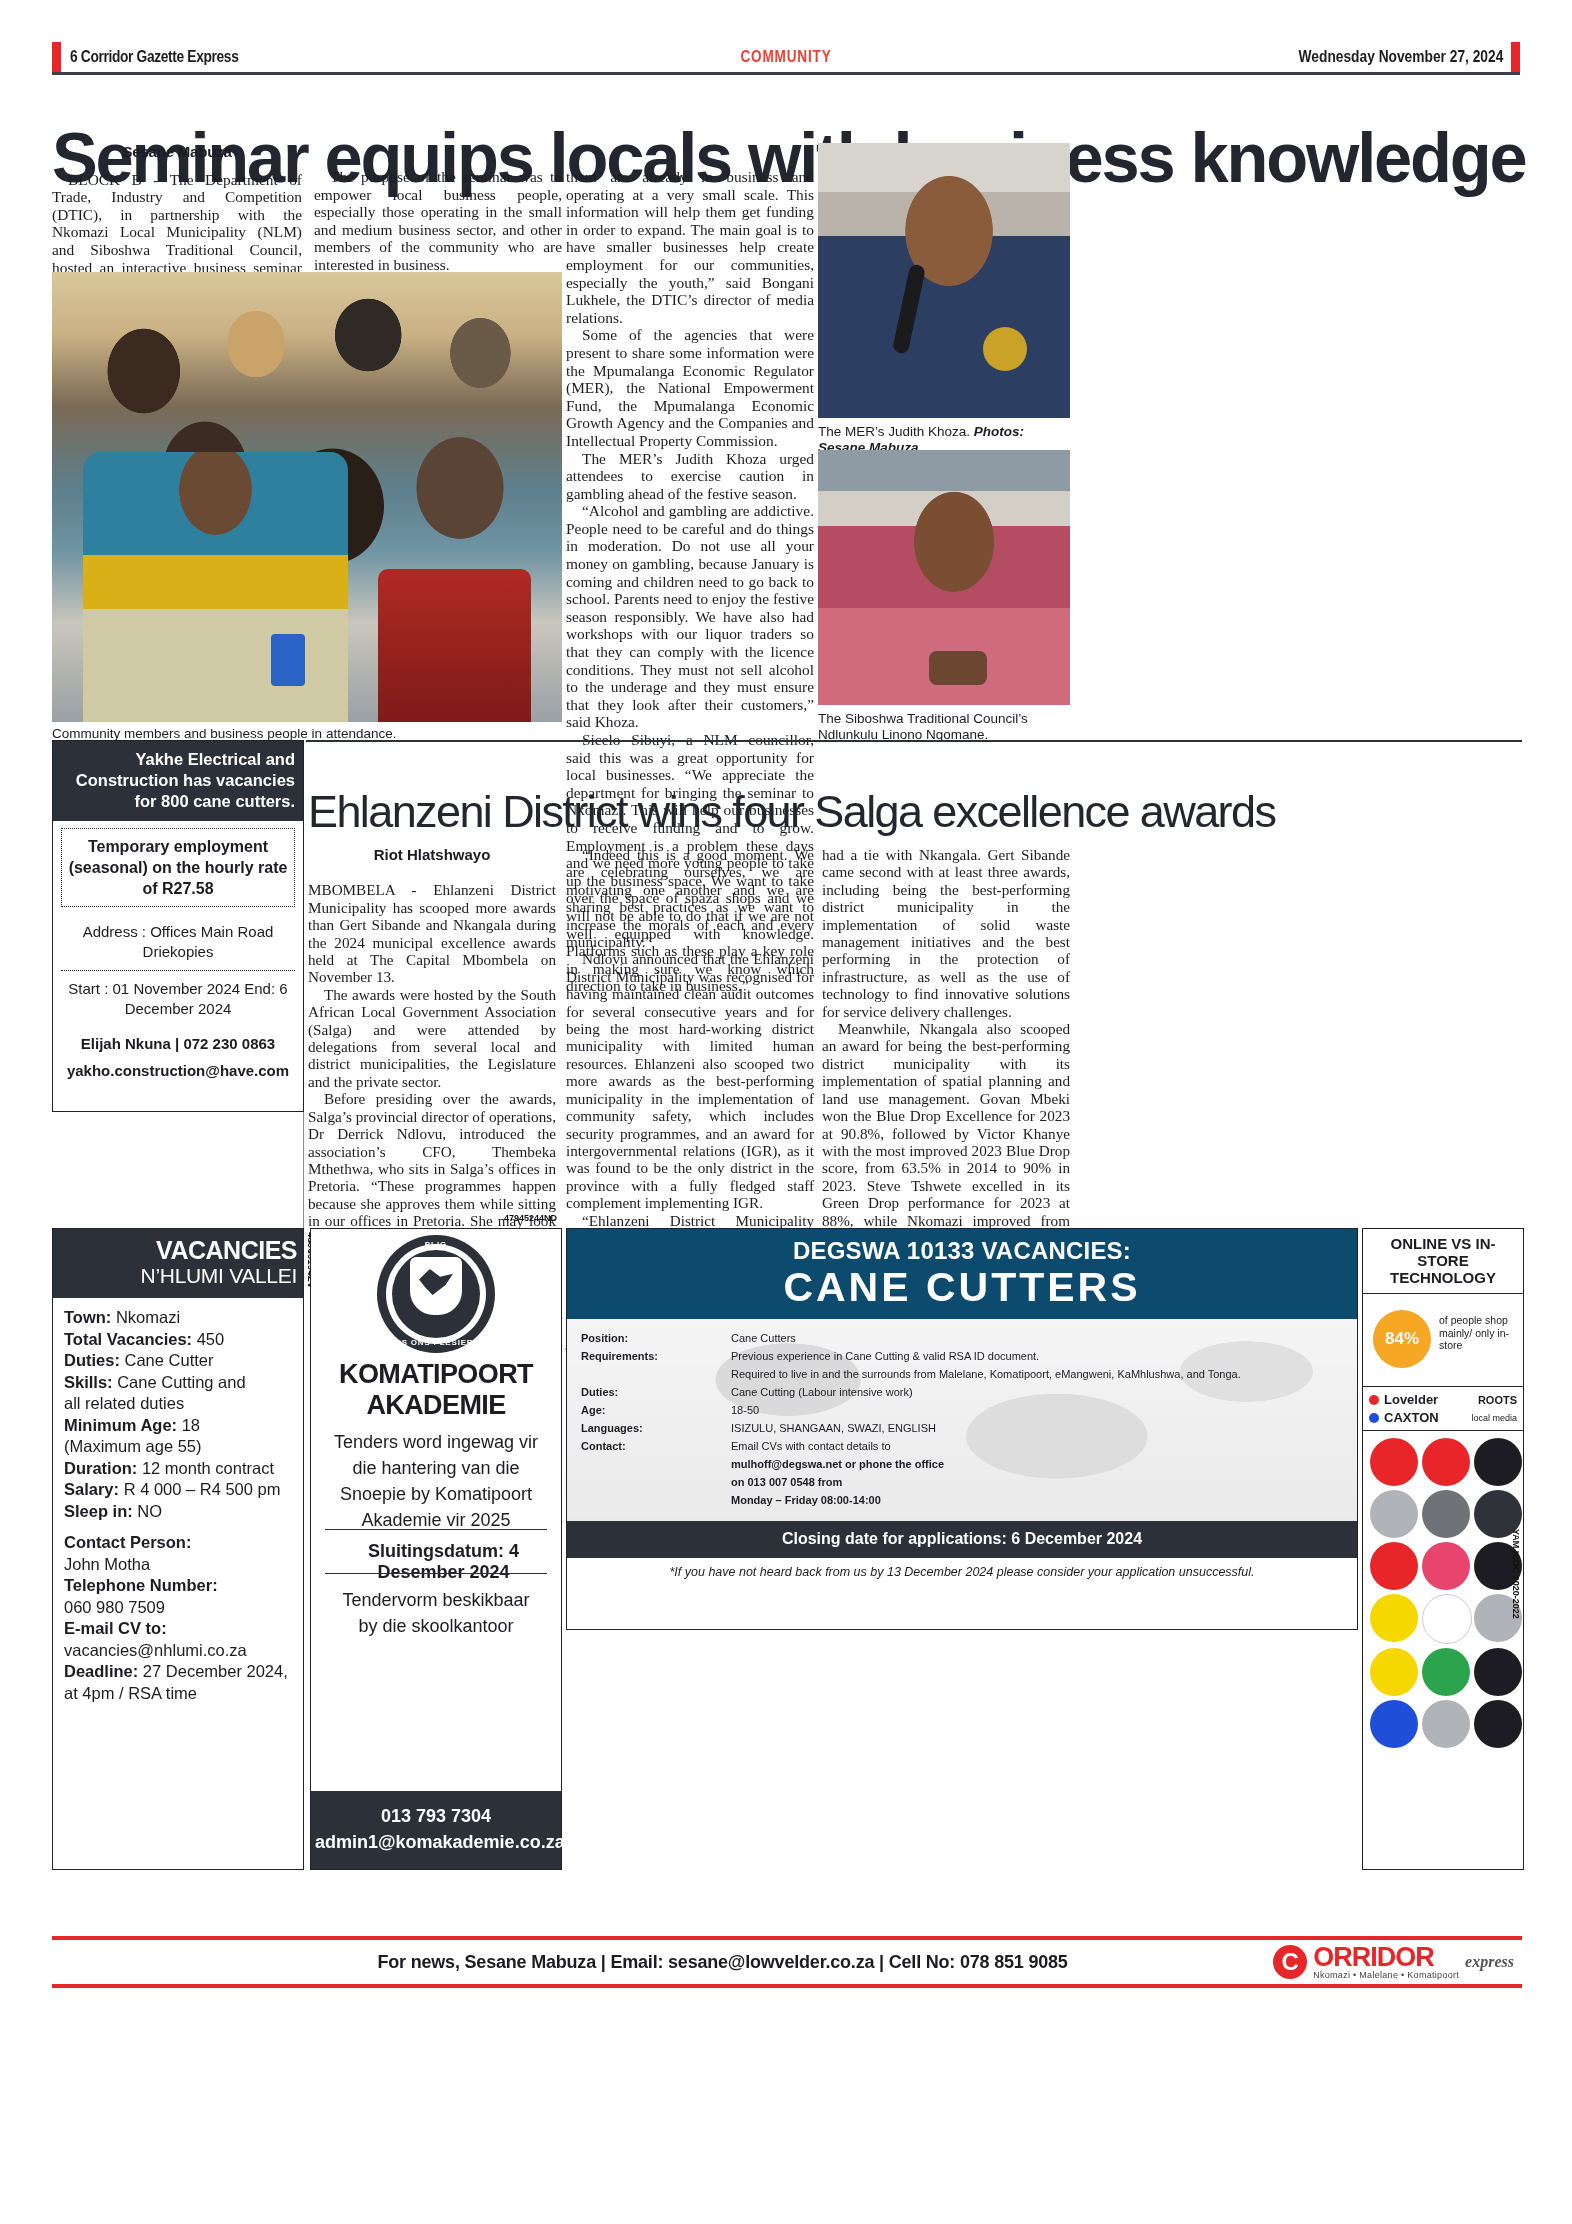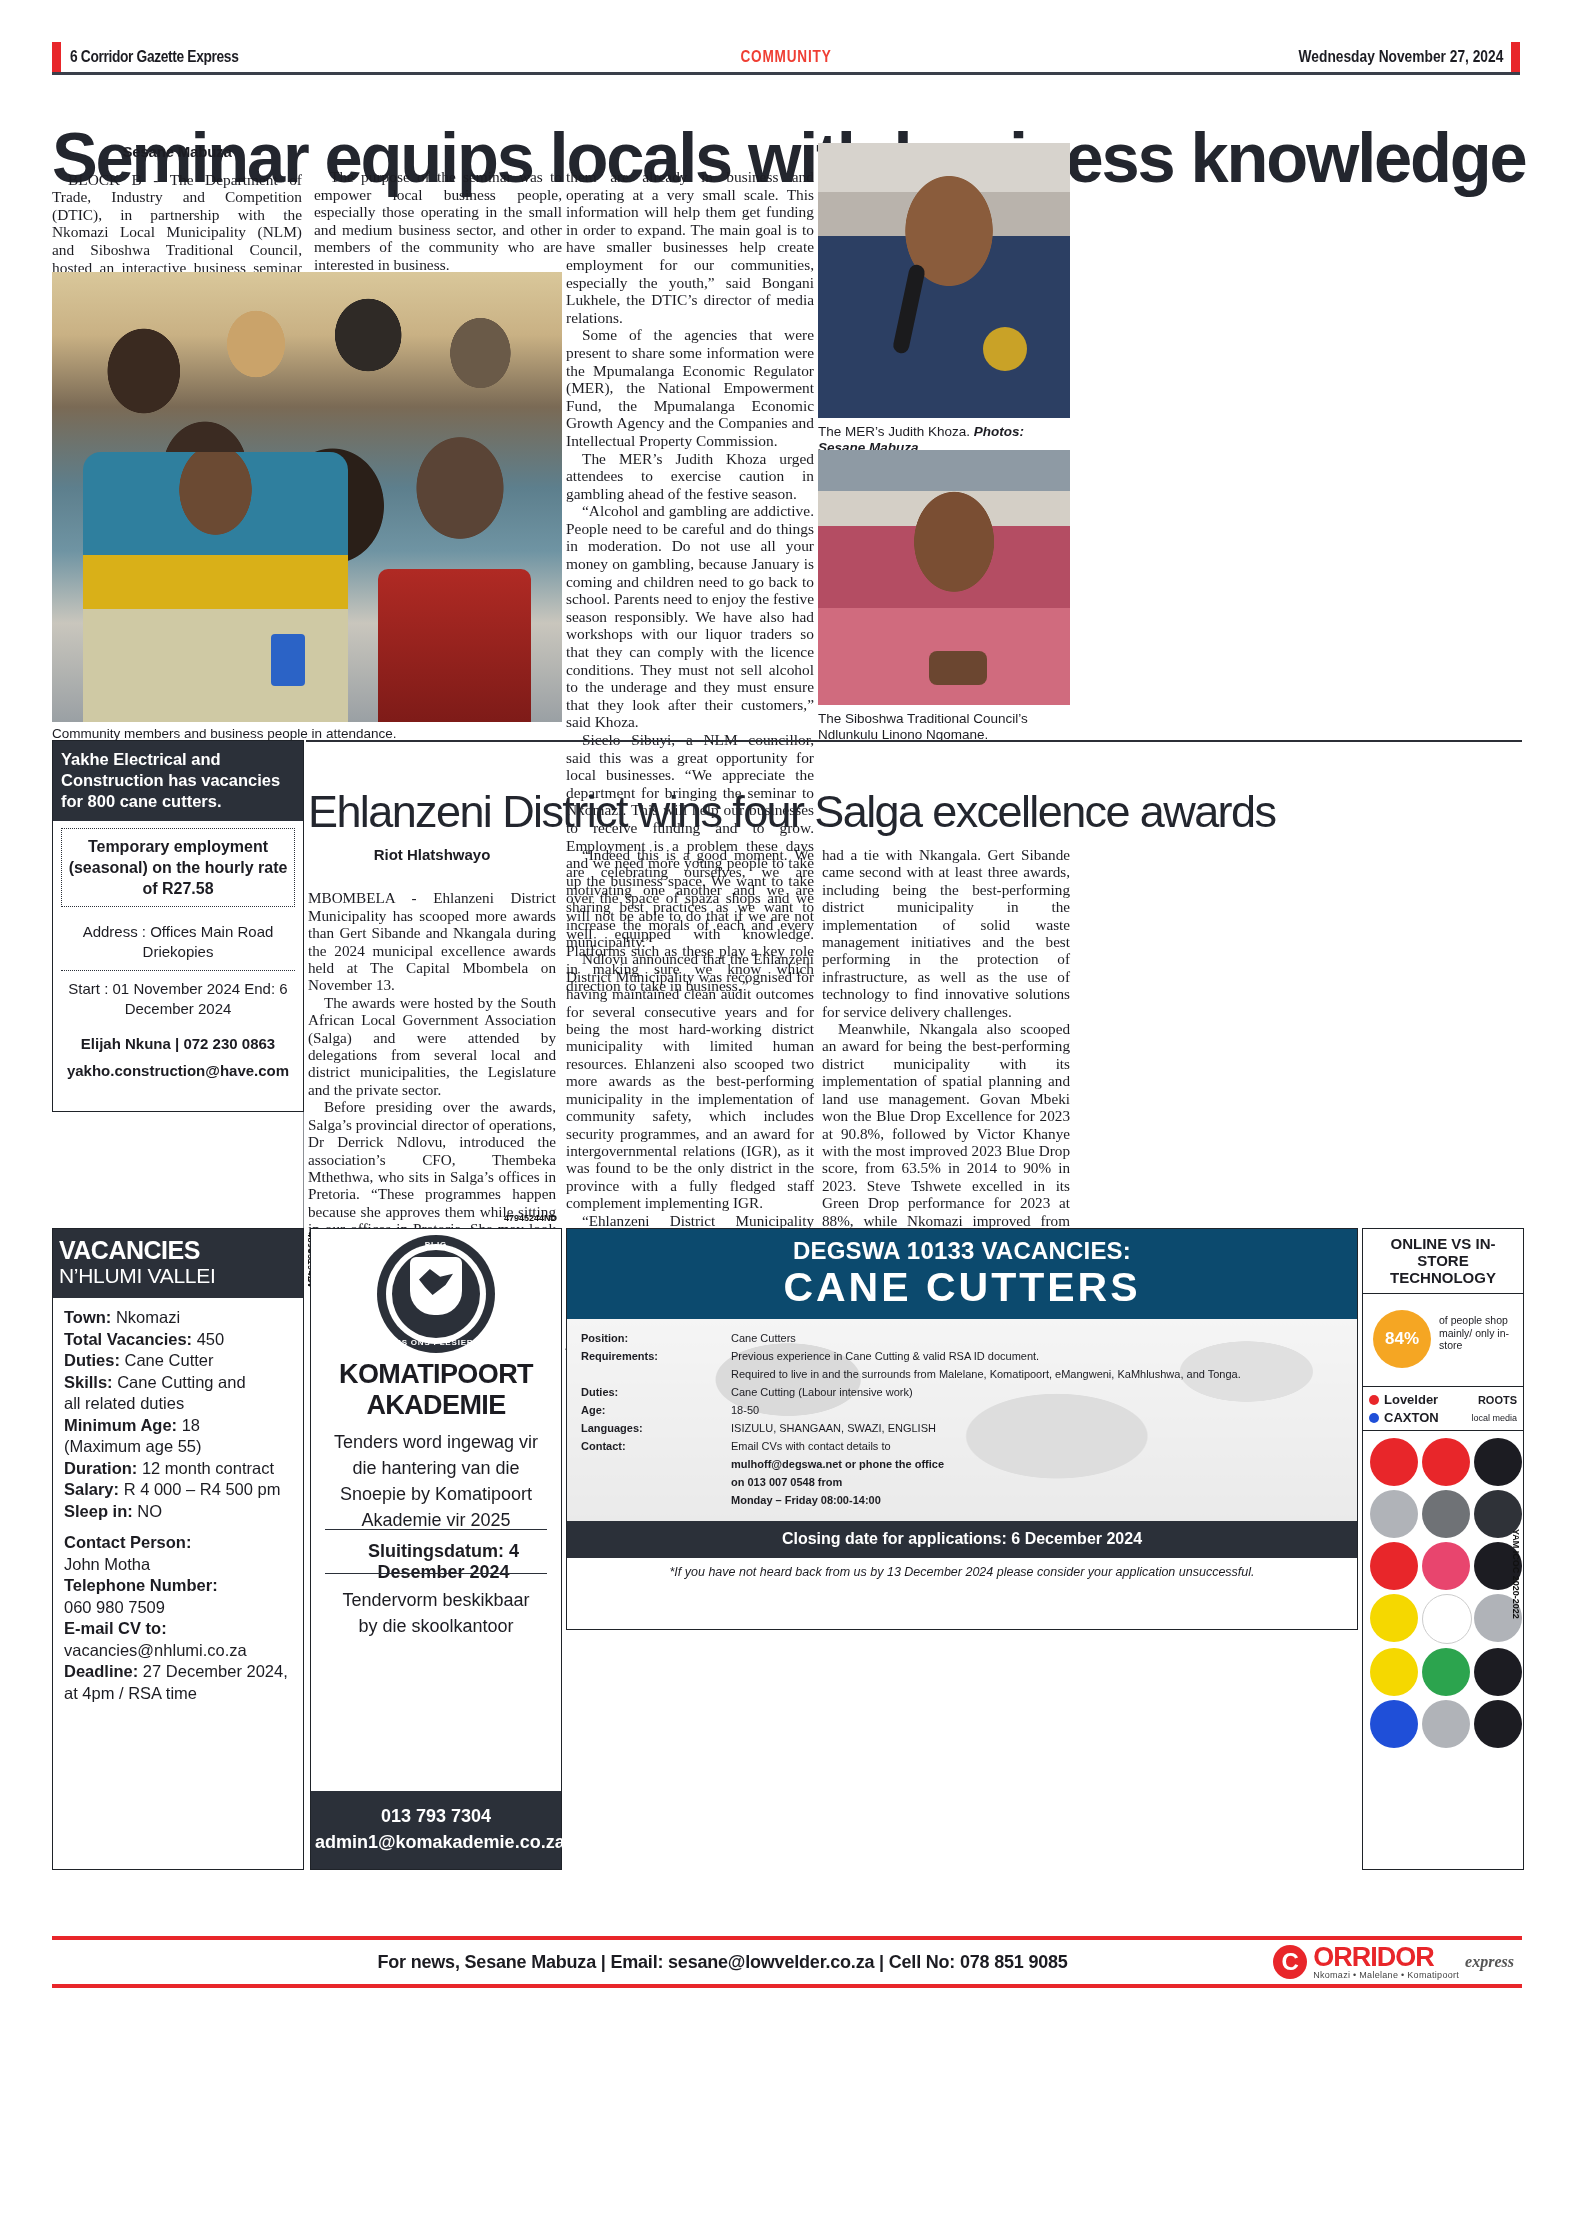--- a/index.html
+++ b/index.html
@@ -105,26 +105,26 @@
   .headline2{position:absolute;left:308px;top:750px;width:1212px;
     font-family:"Liberation Sans",sans-serif;font-weight:400;font-size:45px;
     line-height:50px;letter-spacing:-1.6px;color:#23262e;white-space:nowrap;}
   .a2col{position:absolute;font-size:15.2px;line-height:17.4px;text-align:justify;}
   .a2col p{margin:0;text-indent:16px;}
   .a2col p.noind{text-indent:0;}
   .a2c1{left:308px;top:798px;width:248px;}
   .a2c2{left:566px;top:798px;width:248px;}
   .a2c3{left:822px;top:798px;width:248px;}
   .a2byline{font-family:"Liberation Sans",sans-serif;font-weight:700;font-size:15px;
-    text-align:center;margin-bottom:26px;}
+    text-align:center;margin-bottom:18px;}
 
   
   .adbox{position:absolute;border:1px solid #1f2329;background:#fff;}
   .adhead{background:#2b3039;color:#fff;font-family:"Liberation Sans",sans-serif;
-    font-weight:700;text-align:left;}
+    font-weight:700;text-align:right;}
 
   
   .yakhe{left:52px;top:740px;width:250px;height:370px;}
   .yakhe .adhead{font-size:16.5px;line-height:21px;padding:8px 8px 9px;}
   .ybox{margin:7px 8px;padding:7px 4px;border:1px dotted #2b3039;text-align:center;
     font-family:"Liberation Sans",sans-serif;font-weight:700;font-size:16px;line-height:21px;}
   .yline{margin:0 8px;padding:8px 2px;text-align:center;
     font-family:"Liberation Sans",sans-serif;font-size:15px;line-height:20px;
     border-bottom:1px dotted #2b3039;}
   .yline.nb{border-bottom:none;}

